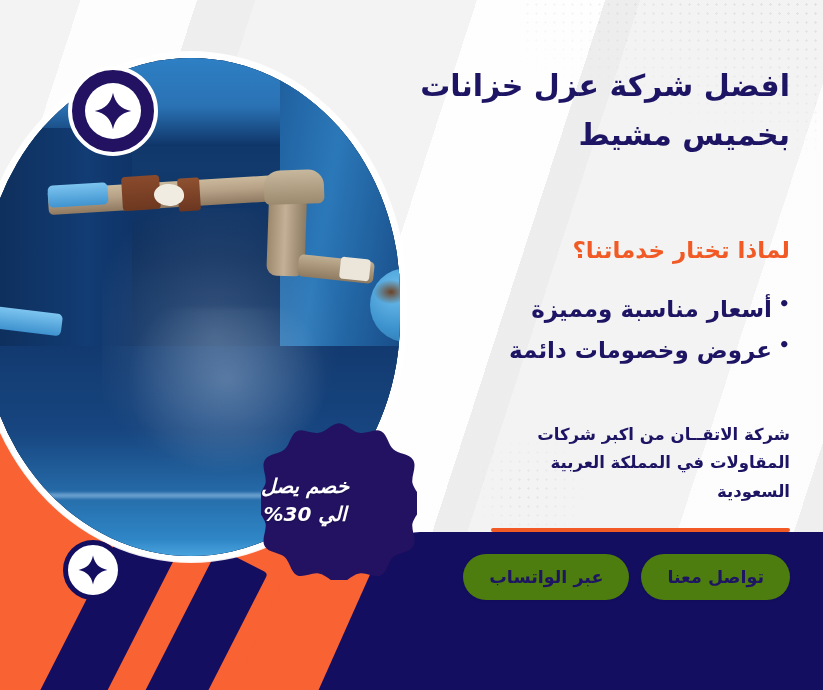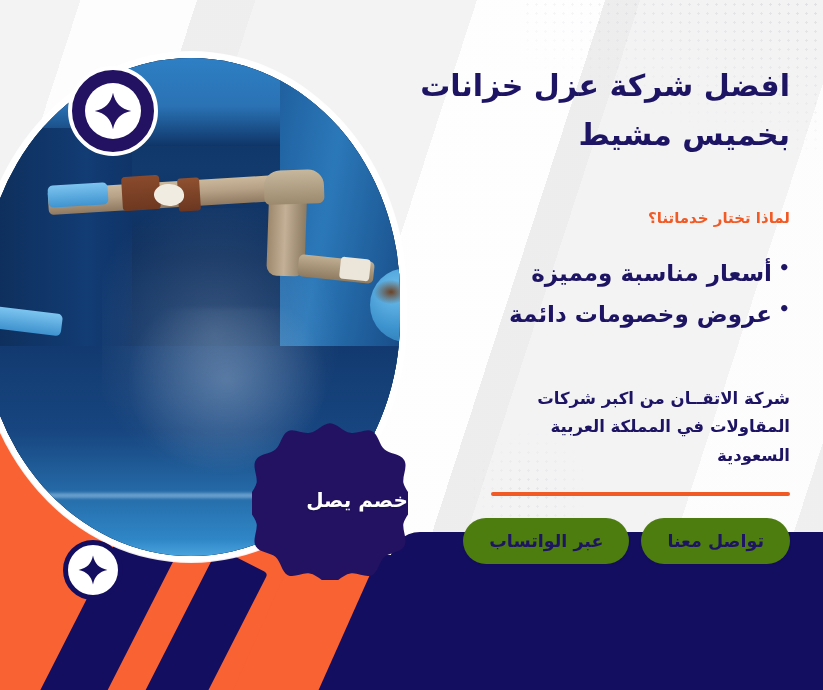--- a/index.html
+++ b/index.html
@@ -208,41 +208,41 @@
   }
   .logo-bottom{
     position:absolute;left:63px;top:540px;width:60px;height:60px;border-radius:50%;
     background:#fff;border:5px solid #140E60;box-sizing:border-box;
     display:flex;align-items:center;justify-content:center;
   }
   .spark{display:block;}
 
   
   .badge{
-    position:absolute;left:252px;top:420px;width:156px;height:160px;
-    display:flex;align-items:center;justify-content:flex-end;
+    position:absolute;left:261px;top:420px;width:156px;height:160px;
+    display:flex;align-items:center;justify-content:flex-start;font-style:italic;
   }
   .badge svg{position:absolute;inset:0;width:100%;height:100%;}
   .badge-text{
     position:relative;color:#fff;text-align:center;
     font-size:20px;font-weight:700;line-height:1.42;
     direction:rtl;z-index:2;text-shadow:0 1px 2px rgba(0,0,0,.18);
   }
 
   
   .content{
     position:absolute;right:33px;top:62px;width:392px;
     direction:rtl;text-align:right;
   }
   .headline{
     color:#1d1463;font-size:30px;font-weight:700;line-height:1.62;
     letter-spacing:0;margin:0 0 0 0;text-align:right;
   }
   .subhead{
-    color:#F15A24;font-size:15px;font-weight:700;margin-top:50px;
+    color:#F15A24;font-size:23px;font-weight:700;margin-top:78px;
   }
   .bullets{list-style:none;margin:26px 0 0 0;padding:0;}
   .bullets li{
     color:#1d1463;font-size:23px;font-weight:700;line-height:1.78;
     position:relative;padding-right:18px;
   }
   .bullets li::before{
     content:"•";position:absolute;right:0;top:-1px;color:#1d1463;font-size:18px;
   }
   .blurb{
@@ -323,20 +323,21 @@
     </svg>
   </div>
 
   <div class="badge">
     <svg viewBox="0 0 200 200" preserveAspectRatio="none">
       <path fill="#221261" d="M100 4
         c9 0 17 11 26 12 9 2 20-6 28-2 8 4 9 17 16 23 7 6 20 5 25 13 5 8-2 19-1 28 2 9 12 17 12 26 0 9-10 17-12 26-1 9 6 20 1 28-5 8-18 7-25 13-7 6-8 19-16 23-8 4-19-4-28-2-9 1-17 12-26 12-9 0-17-11-26-12-9-2-20 6-28 2-8-4-9-17-16-23-7-6-20-5-25-13-5-8 2-19 1-28-2-9-12-17-12-26 0-9 10-17 12-26 1-9-6-20-1-28 5-8 18-7 25-13 7-6 8-19 16-23 8-4 19 4 28 2 9-1 17-12 26-12z"></path>
     </svg>
     <div class="badge-text">
       <div>خصم يصل</div>
+      <div>الي 30%</div>
     </div>
   </div>
 
   <div class="content">
     <div class="headline">
       <div>افضل شركة عزل خزانات</div>
       <div>بخميس مشيط</div>
     </div>
 
     <div class="subhead">لماذا تختار خدماتنا؟</div>

